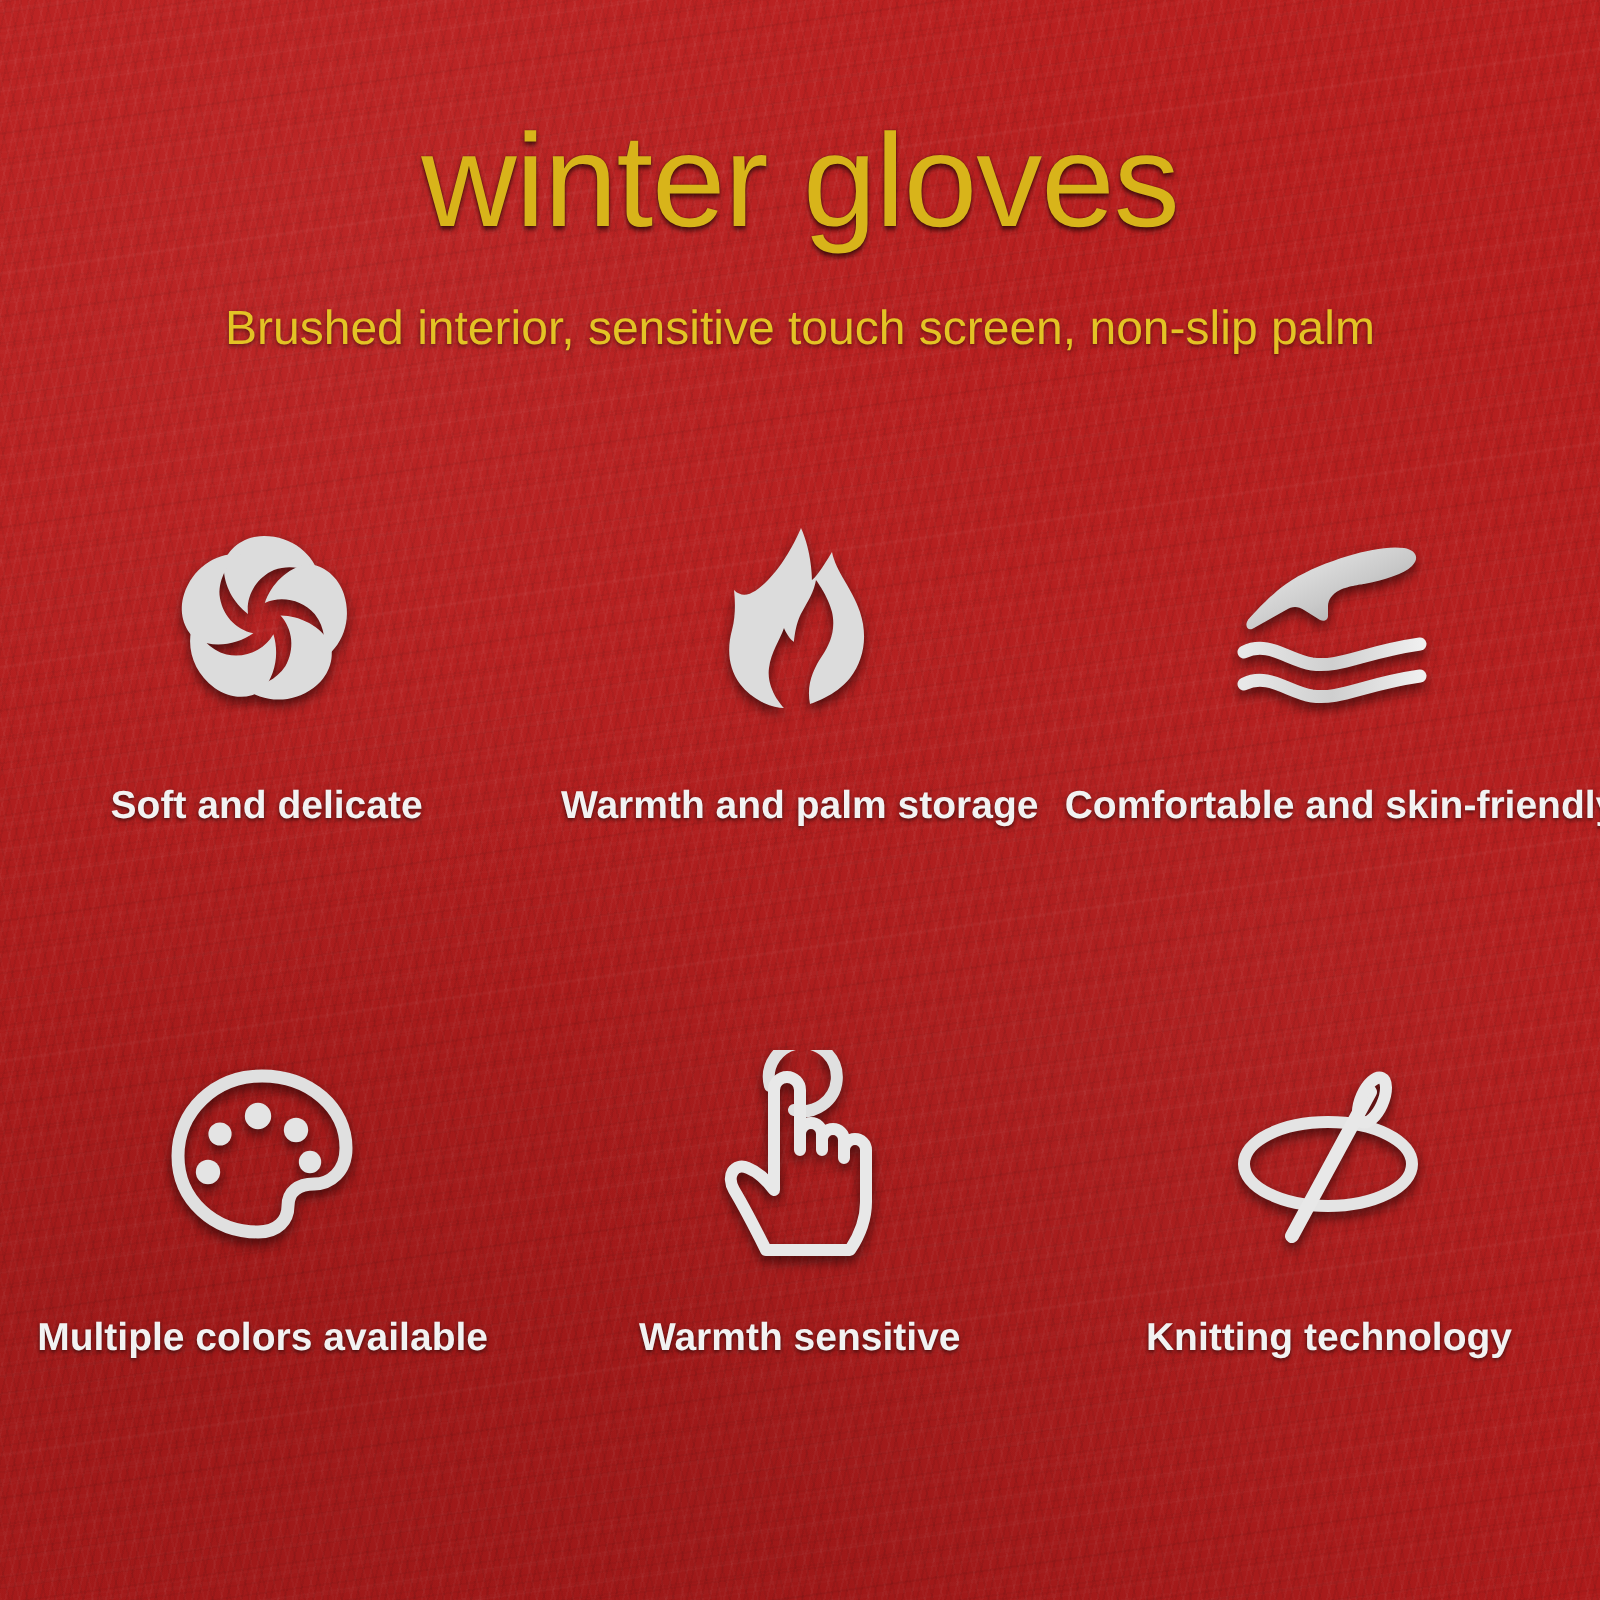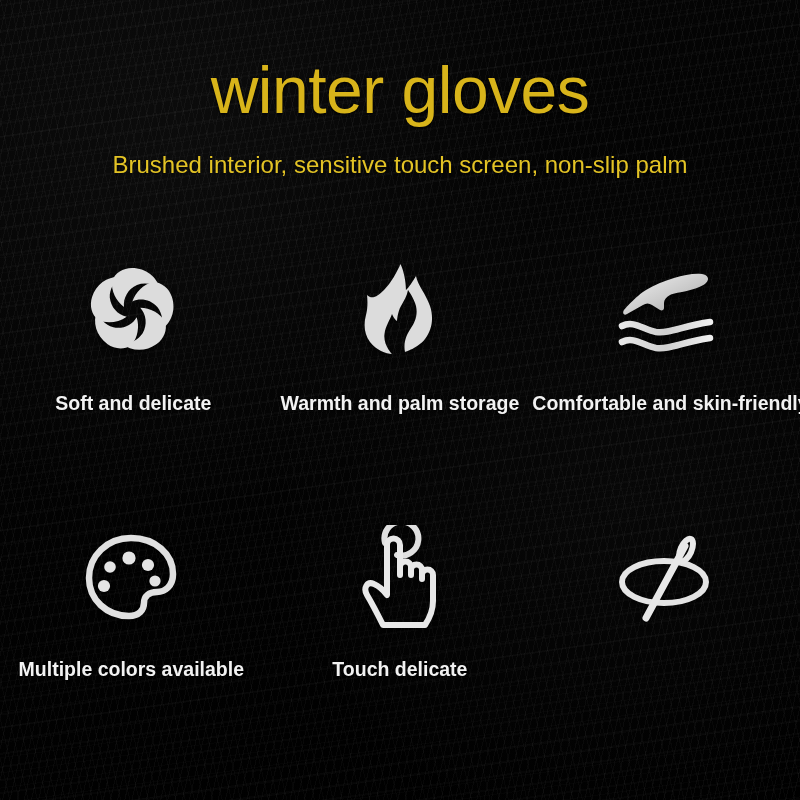--- a/index.html
+++ b/index.html
@@ -5,21 +5,21 @@
   html, body {
     margin: 0;
     padding: 0;
     background: #2f2f35;
   }
   .banner {
     position: relative;
     width: 800px;
     height: 800px;
     overflow: hidden;
-    background-color: #000000;
+    background-color: #b91c1c;
     font-family: "Liberation Sans", sans-serif;
     -webkit-font-smoothing: antialiased;
   }
   
   .tex {
     position: absolute;
     inset: 0;
     pointer-events: none;
   }
   .tex-a {
@@ -306,33 +306,34 @@
                        A5.5,5.5 0 0,1 78,50
                        L78,76
                        C78,86 74,94 70,100
                        L28,100
                        C24,92 18,80 12,70
                        C8,63 12,56 19,59
                        C24,61 29,66 32,70
                        Z"></path>
             </svg>
           </div>
-          <div class="label">Touch delicate</div>
+          <div class="label">Warmth sensitive</div>
         </div>
 
         <div class="cell cell-6">
           <div class="icon-wrap">
             <svg width="104" height="100" viewBox="0 0 104 100" aria-hidden="true">
 
               <ellipse cx="50" cy="52" rx="42" ry="21" fill="none" stroke="#e4e4e4" stroke-width="6"></ellipse>
 
               <path d="M71,16 L32,88" fill="none" stroke="#e8e8e8" stroke-width="7" stroke-linecap="round"></path>
 
               <ellipse cx="72" cy="20" rx="5.5" ry="12" transform="rotate(24 72 20)" fill="none" stroke="#e8e8e8" stroke-width="6"></ellipse>
             </svg>
           </div>
+          <div class="label">Knitting technology</div>
         </div>
 
       </div>
 
     </div>
   </div>
 </div>
 
 </body></html>

